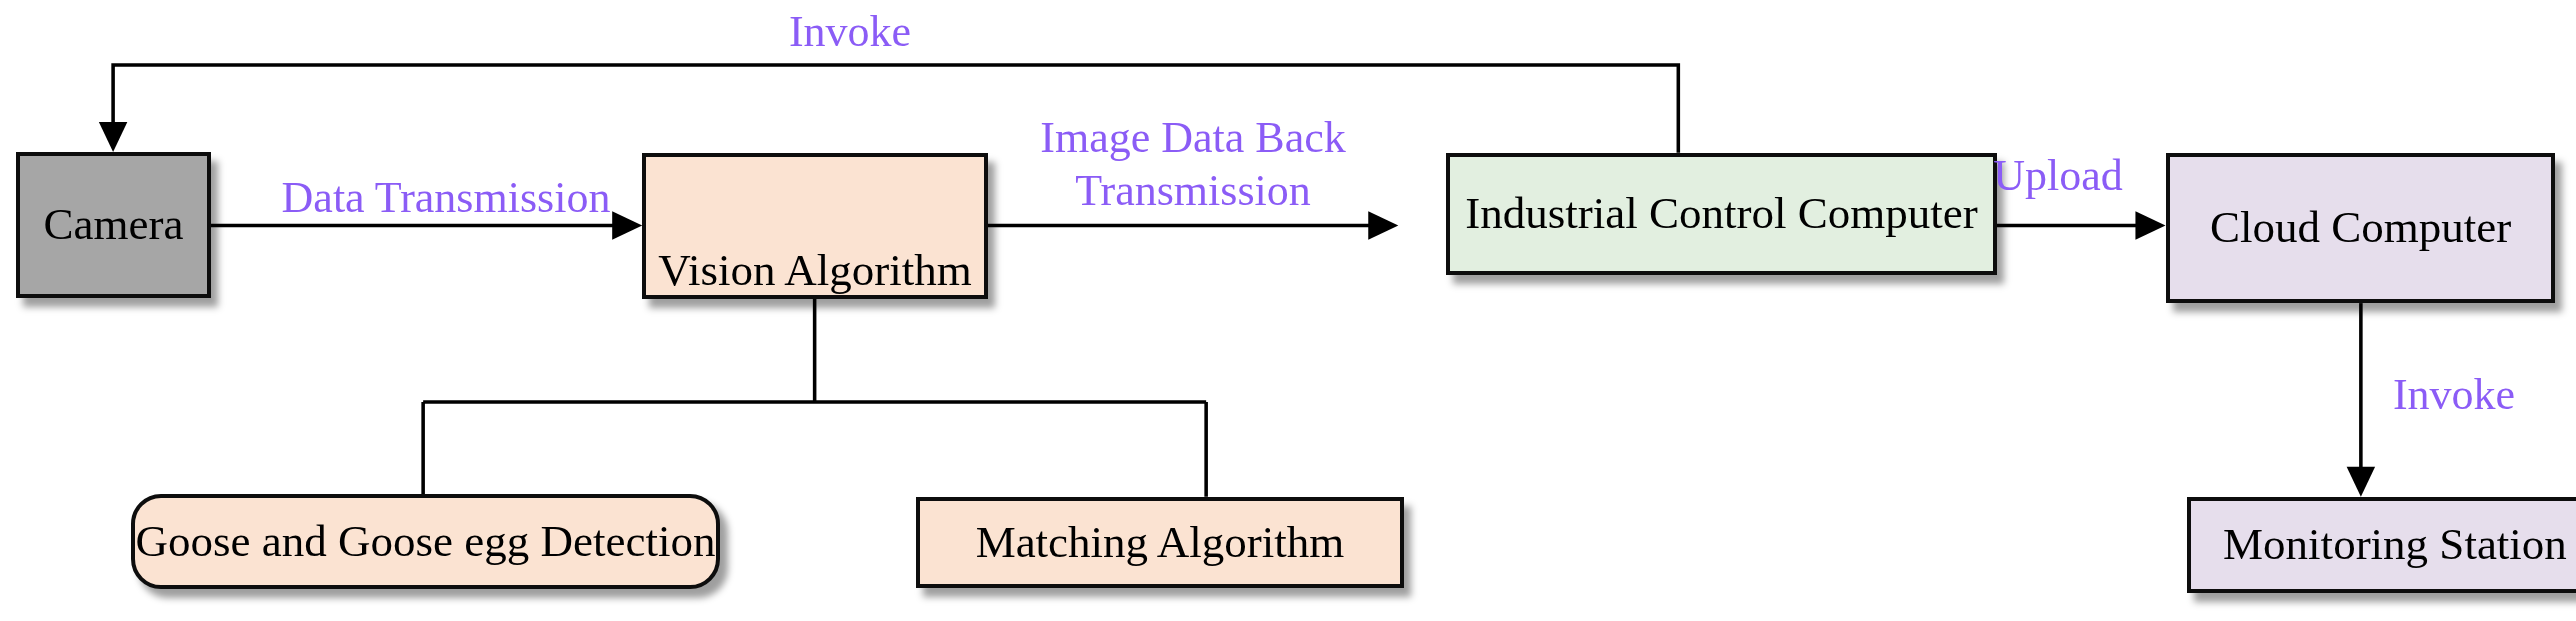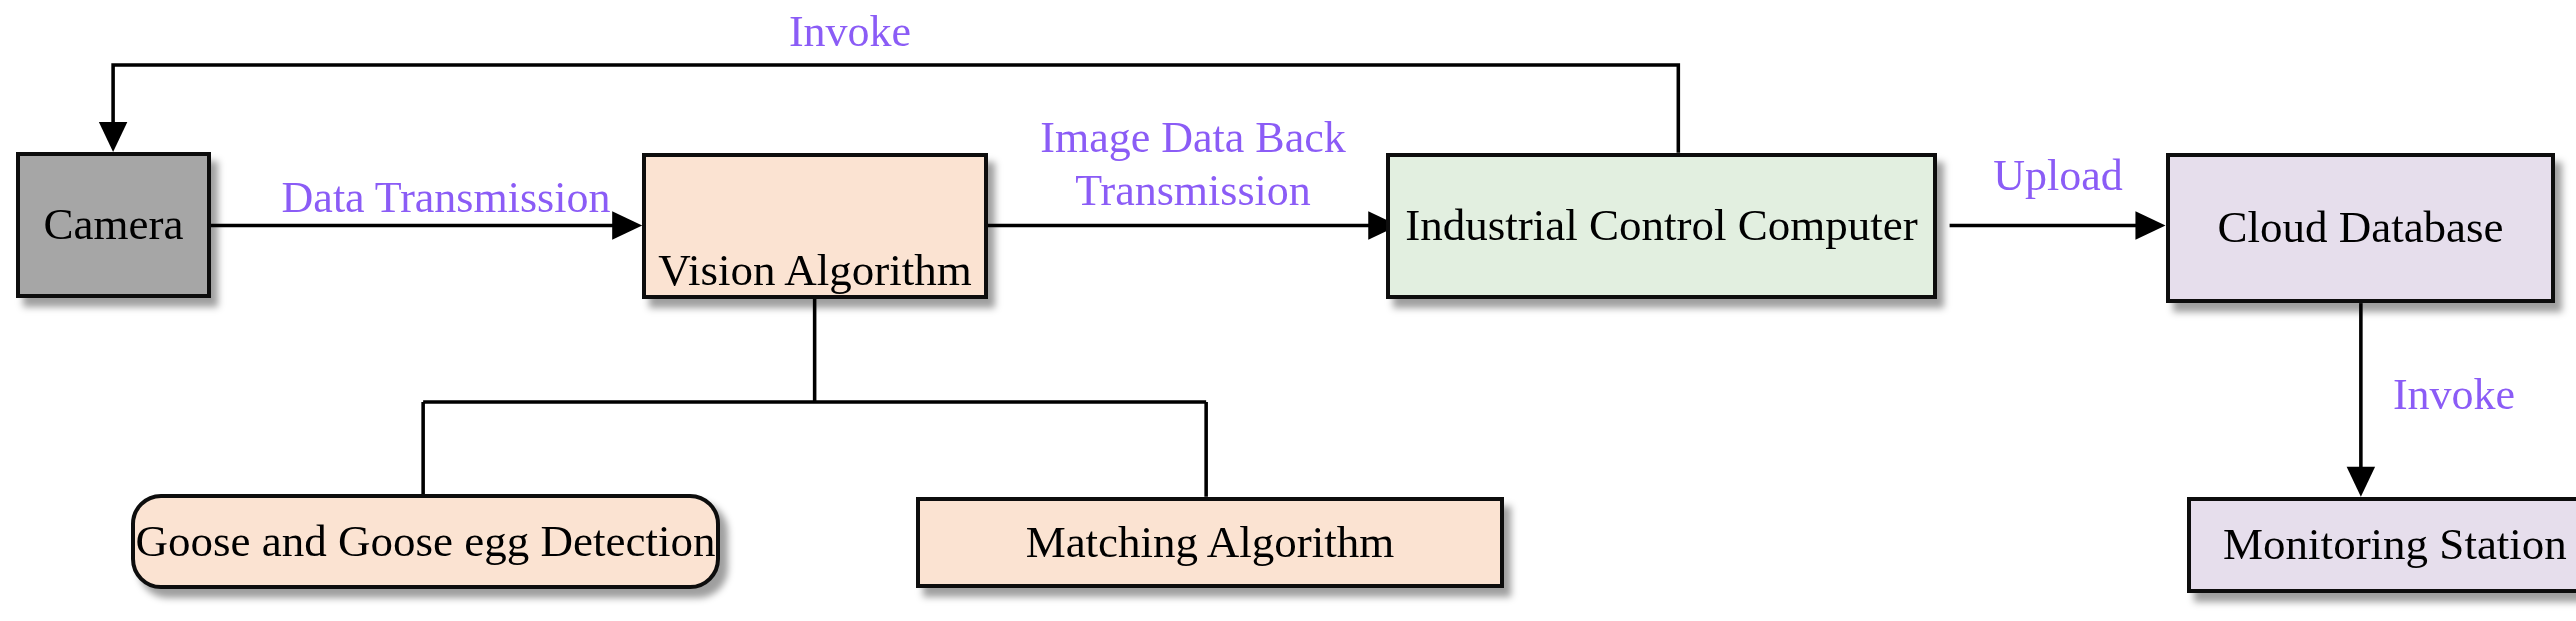--- a/index.html
+++ b/index.html
@@ -32,24 +32,24 @@
     text-align: center;
   }
   .node-label {
     font-size: 45px;
     line-height: 1.1;
     color: #000000;
     white-space: nowrap;
   }
   .pos-camera     { left: 16px;   top: 152px; width: 195px; height: 146px; }
   .pos-vision     { left: 642px;  top: 153px; width: 346px; height: 146px; }
-  .pos-icc        { left: 1386px; top: 153px; width: 551px; height: 146px; }
+  .pos-icc        { left: 1446px; top: 153px; width: 551px; height: 122px; }
   .pos-cloud      { left: 2166px; top: 153px; width: 389px; height: 150px; }
   .pos-goose      { left: 131px;  top: 494px; width: 589px; height: 95px; border-radius: 30px; }
-  .pos-matching   { left: 916px; top: 497px; width: 588px; height: 91px; }
+  .pos-matching   { left: 916px; top: 497px; width: 488px; height: 91px; }
   .pos-monitoring { left: 2187px; top: 497px; width: 416px; height: 96px; }
   
   .edge-label {
     position: absolute;
     font-size: 44px;
     line-height: 1.2;
     color: #8b5cf6;
     white-space: nowrap;
     text-align: center;
     transform: translateX(-50%);
@@ -91,21 +91,21 @@
 
   <div class="node pos-vision" style="background: rgb(251, 227, 210); align-items: flex-end;">
     <span class="node-label">Vision Algorithm</span>
   </div>
 
   <div class="node pos-icc" style="background: rgb(226, 239, 224);">
     <span class="node-label">Industrial Control Computer</span>
   </div>
 
   <div class="node pos-cloud" style="background: rgb(230, 222, 236);">
-    <span class="node-label">Cloud Database</span>
+    <span class="node-label">Cloud Computer</span>
   </div>
 
   <div class="node pos-goose" style="background: rgb(251, 227, 210);">
     <span class="node-label">Goose and Goose egg Detection</span>
   </div>
 
   <div class="node pos-matching" style="background: rgb(251, 227, 210);">
     <span class="node-label">Matching Algorithm</span>
   </div>
 

